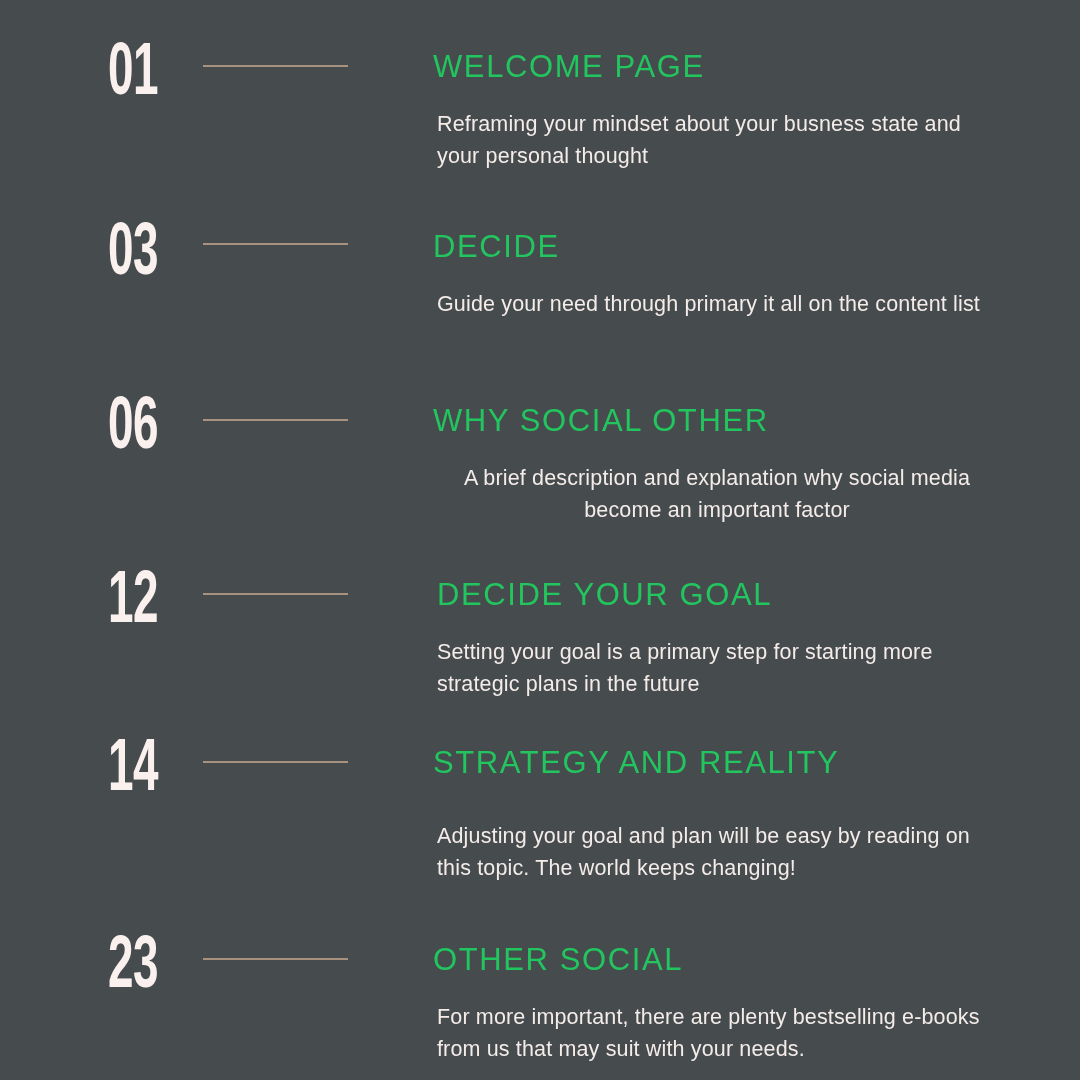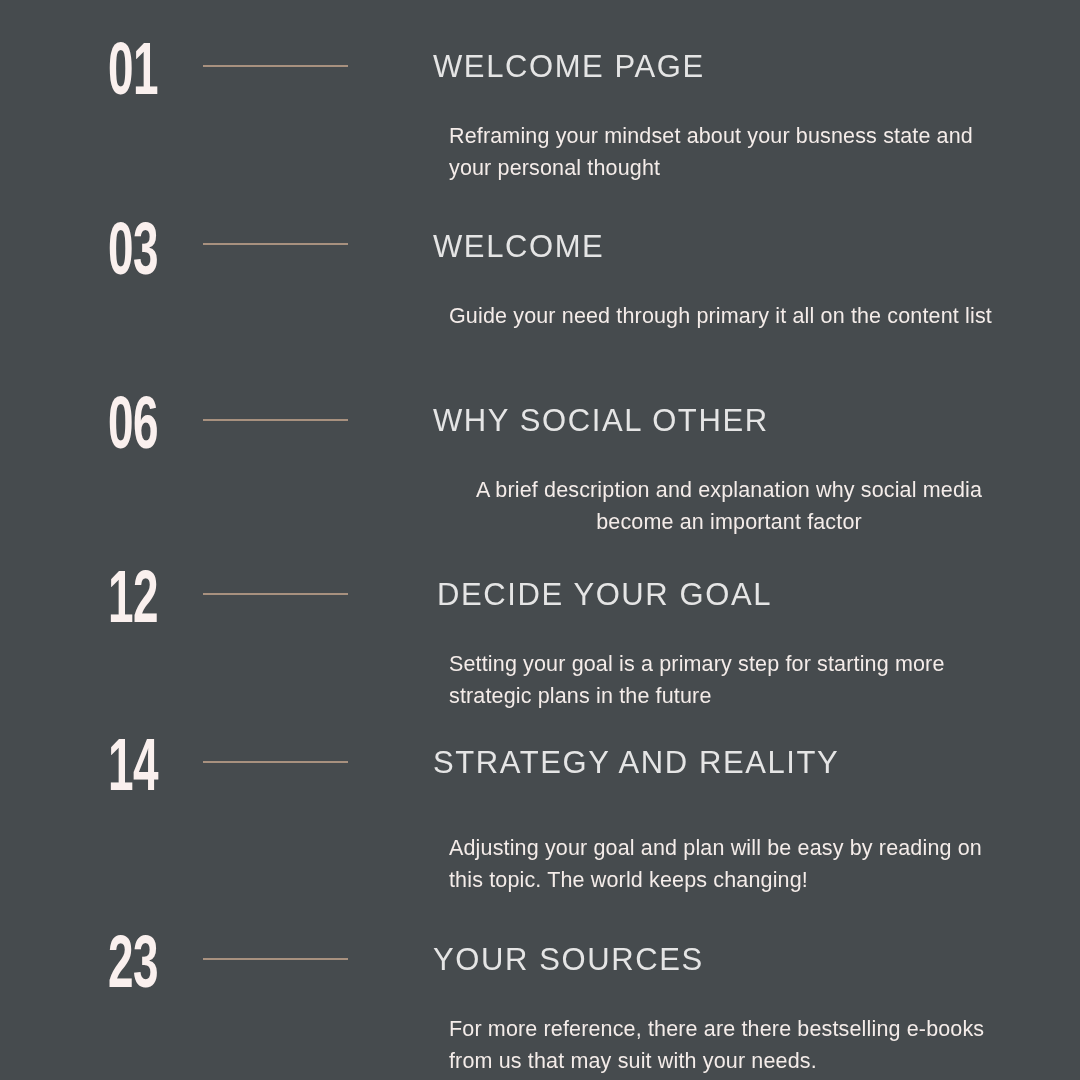--- a/index.html
+++ b/index.html
@@ -58,58 +58,58 @@
   }
 
   
   .row-text {
     position: absolute;
     left: 433px;
     width: 600px;
   }
 
   .row-title {
-    color: #e5e5e5;
+    color: #22c55e;
     font-family: "Liberation Sans", sans-serif;
     font-weight: 300;
     font-size: 31px;
     line-height: 34px;
     letter-spacing: 1.6px;
     white-space: nowrap;
     margin: 0;
   }
 
   .row-desc {
     color: #f4ece9;
     font-family: "Liberation Sans", sans-serif;
     font-weight: 400;
     font-size: 21.5px;
     line-height: 32px;
     letter-spacing: 0.15px;
-    margin: 16px;
+    margin: 4px;
     width: 560px;
   }
 </style>
 </head>
 <body>
 
 <div id="toc-list">
     <div class="toc-row" style="top: 24px;">
       <div class="row-number" style="top: 8px;">01</div>
       <div class="row-rule" style="top: 41px;"></div>
       <div class="row-text">
         <div class="row-title" style="position: absolute; left: 0px; top: 26px;">WELCOME PAGE</div>
         <div class="row-desc" style="position: absolute; left: 0px; top: 80px;">Reframing your mindset about your busness state and your personal thought</div>
       </div>
     </div>
     <div class="toc-row" style="top: 204px;">
       <div class="row-number" style="top: 8px;">03</div>
       <div class="row-rule" style="top: 39px;"></div>
       <div class="row-text">
-        <div class="row-title" style="position: absolute; left: 0px; top: 26px;">WELCOME</div>
+        <div class="row-title" style="position: absolute; left: 0px; top: 26px;">DECIDE</div>
         <div class="row-desc" style="position: absolute; left: 0px; top: 80px;">Guide your need through primary it all on the content list</div>
       </div>
     </div>
     <div class="toc-row" style="top: 378px;">
       <div class="row-number" style="top: 8px;">06</div>
       <div class="row-rule" style="top: 41px;"></div>
       <div class="row-text">
         <div class="row-title" style="position: absolute; left: 0px; top: 26px;">WHY SOCIAL OTHER</div>
         <div class="row-desc" style="position: absolute; left: 0px; top: 80px; text-align: center;">A brief description and explanation why social media become an important factor</div>
       </div>
@@ -127,17 +127,17 @@
       <div class="row-rule" style="top: 41px;"></div>
       <div class="row-text">
         <div class="row-title" style="position: absolute; left: 0px; top: 26px;">STRATEGY AND REALITY</div>
         <div class="row-desc" style="position: absolute; left: 0px; top: 96px;">Adjusting your goal and plan will be easy by reading on this topic. The world keeps changing!</div>
       </div>
     </div>
     <div class="toc-row" style="top: 917px;">
       <div class="row-number" style="top: 8px;">23</div>
       <div class="row-rule" style="top: 41px;"></div>
       <div class="row-text">
-        <div class="row-title" style="position: absolute; left: 0px; top: 26px;">YOUR SOURCES</div>
-        <div class="row-desc" style="position: absolute; left: 0px; top: 80px;">For more reference, there are there bestselling e-books from us that may suit with your needs.</div>
+        <div class="row-title" style="position: absolute; left: 0px; top: 26px;">OTHER SOCIAL</div>
+        <div class="row-desc" style="position: absolute; left: 0px; top: 80px;">For more important, there are plenty bestselling e-books from us that may suit with your needs.</div>
       </div>
     </div>
   </div>
 
 </body></html>

